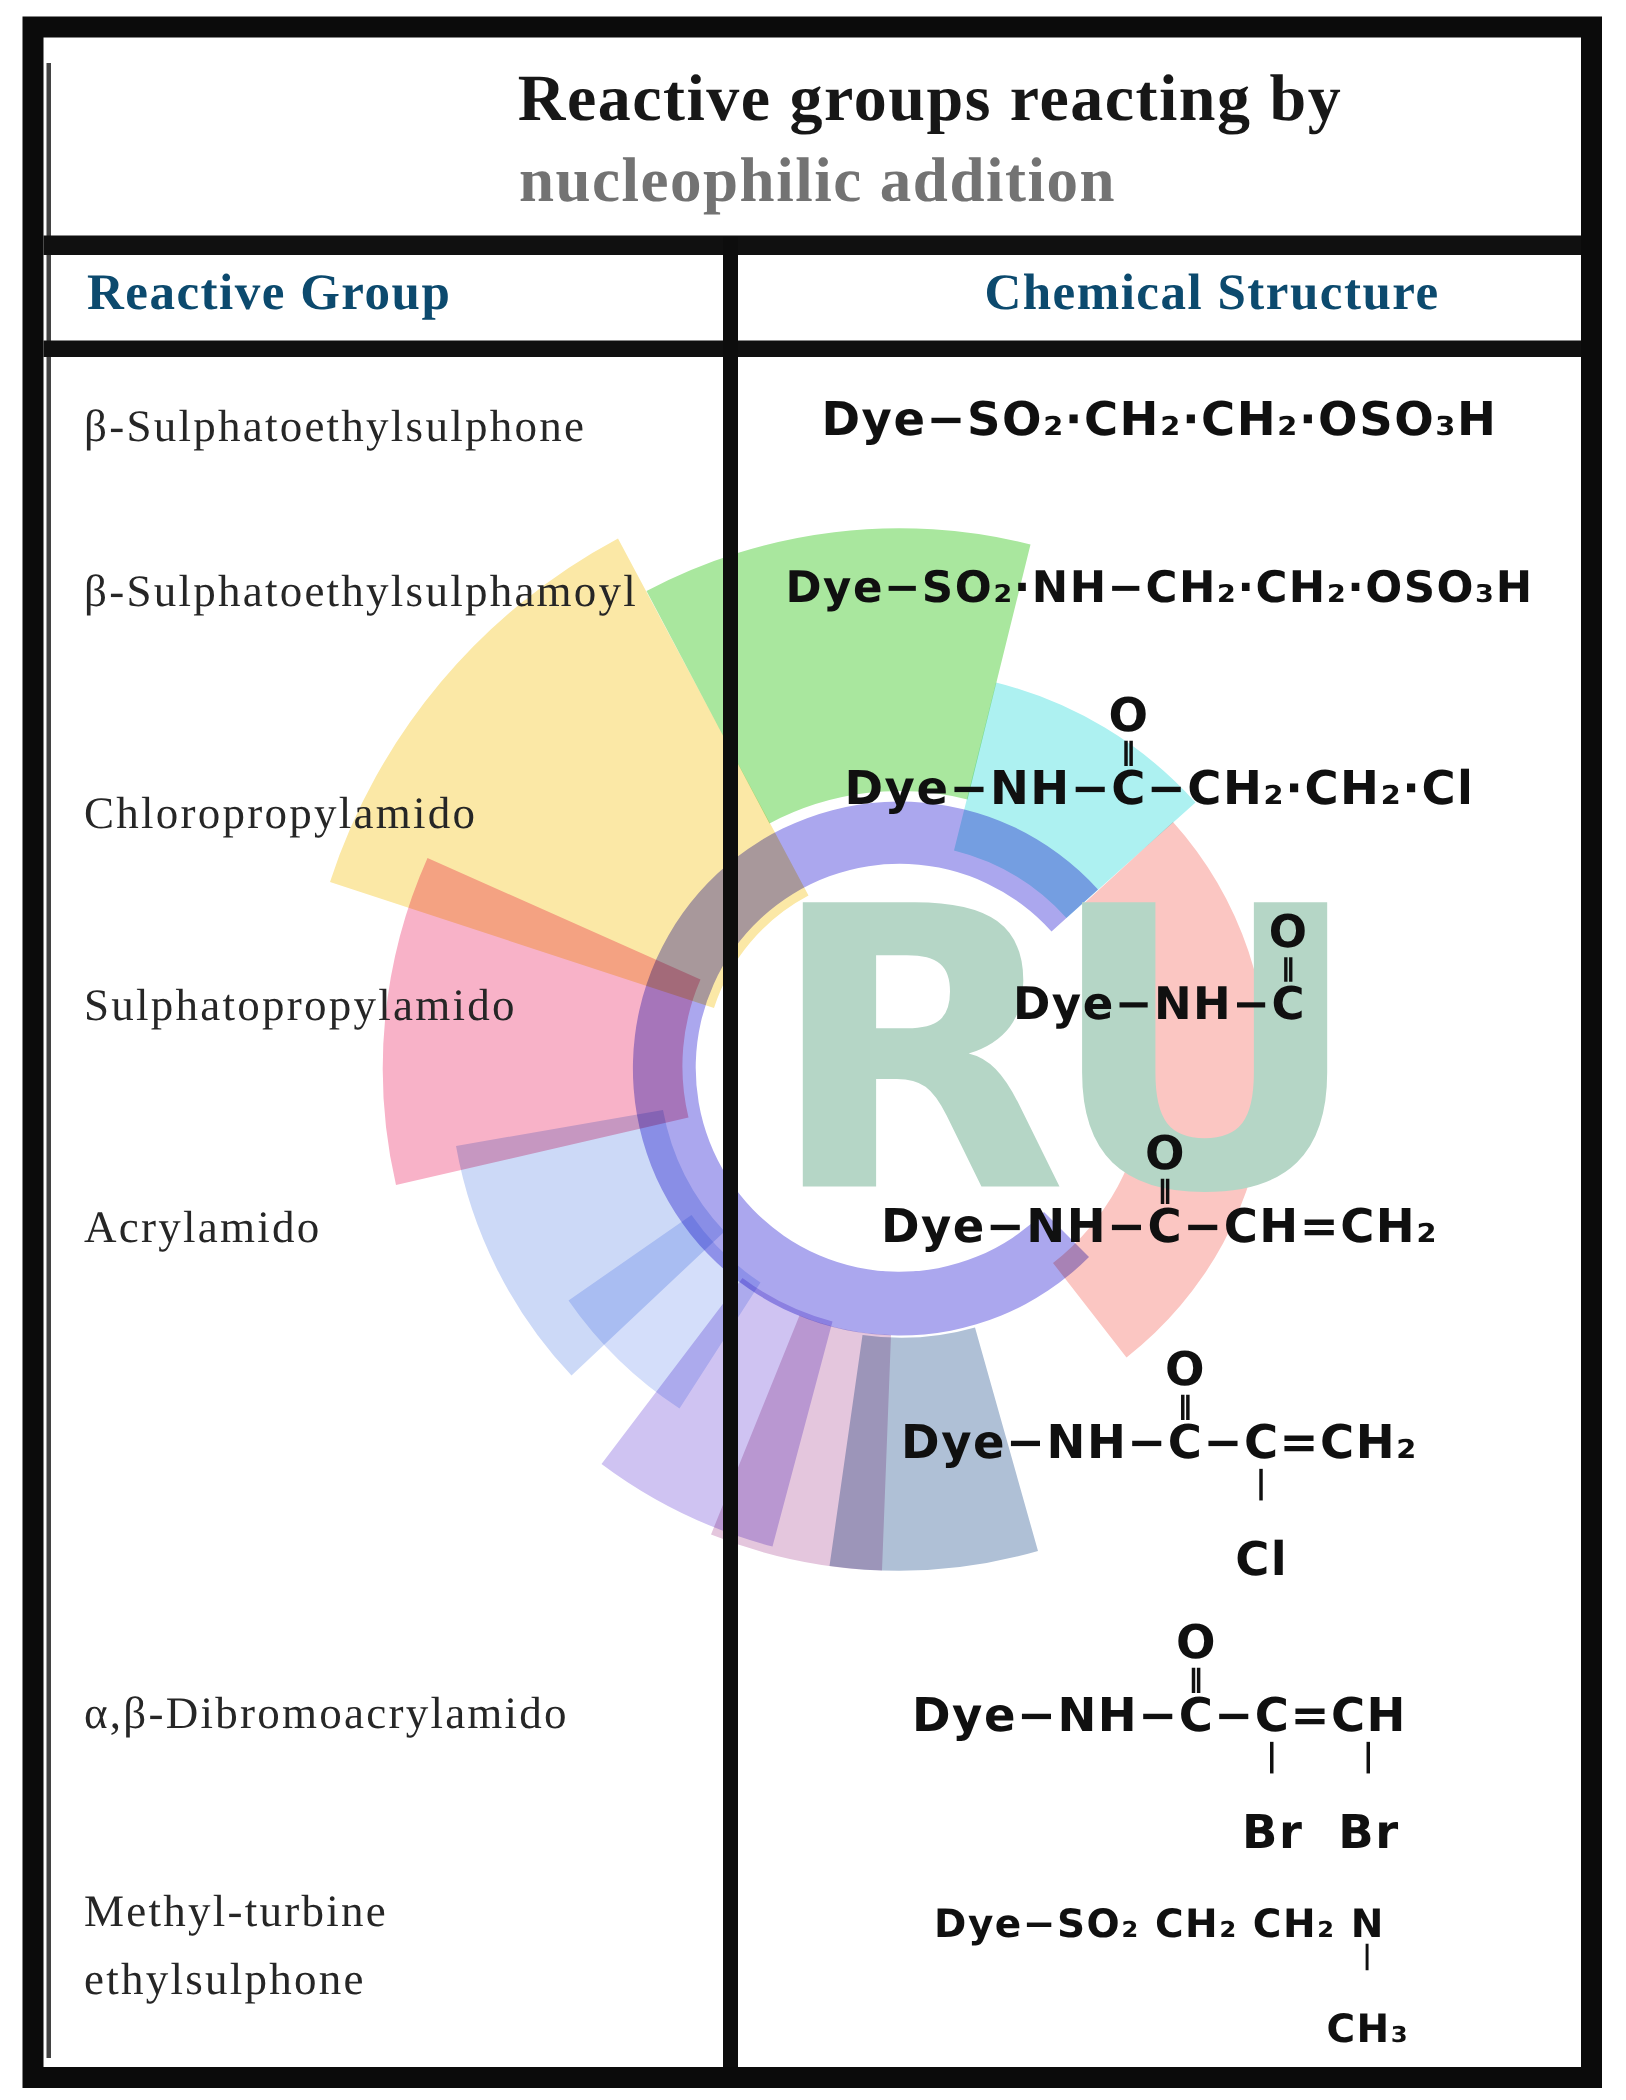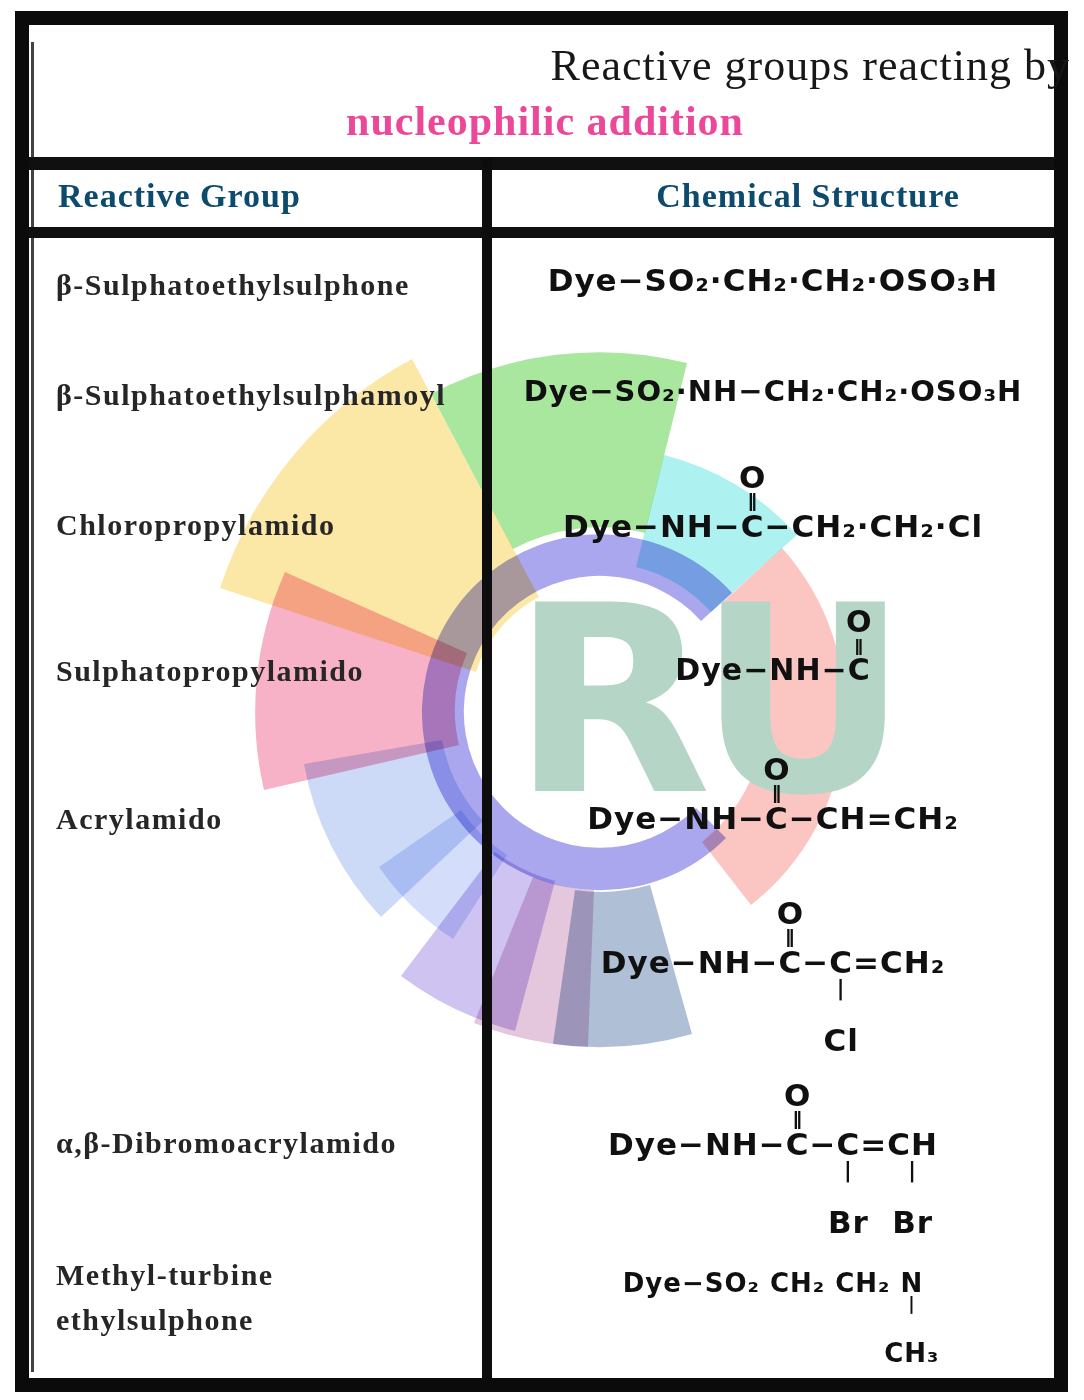--- a/index.html
+++ b/index.html
@@ -4,42 +4,42 @@
 <style>
   html,body{margin:0;padding:0;background:#ffffff;}
   .page{position:relative;width:1084px;height:1400px;background:#ffffff;overflow:hidden;
         font-family:"Liberation Serif", serif;}
 
   
   .watermark{position:absolute;left:0;top:0;width:1084px;height:1400px;z-index:1;}
   .watermark .blend{mix-blend-mode:multiply;}
 
   
-  .chrome{position:absolute;z-index:2;font-weight:bold;}
+  .chrome{position:absolute;z-index:2;}
   .frame{left:15px;top:11px;width:1053px;height:1381px;border:14px solid #0b0b0b;box-sizing:border-box;}
   .leftline{left:31px;top:42px;width:3px;height:1330px;background:#222222;opacity:.85;}
   .hbar1{left:29px;top:157px;width:1025px;height:13px;background:#101010;}
   .hbar2{left:29px;top:227px;width:1025px;height:11px;background:#101010;}
   .vdivider{left:482px;top:158px;width:10px;height:1220px;background:#0d0d0d;}
 
   
-  .title1{left:170px;top:40px;width:900px;text-align:right;
-          font-size:44px;font-weight:normal;letter-spacing:1px;color:#171717;}
+  .title1{left:170px;top:40px;width:900px;text-align:center;
+          font-size:44px;font-weight:bold;letter-spacing:1px;color:#171717;}
   .title2{left:95px;top:97px;width:900px;text-align:center;
-          font-size:42px;font-weight:bold;letter-spacing:1px;color:#ec4899;}
+          font-size:42px;font-weight:bold;letter-spacing:1px;color:#737373;}
 
   
   .colh{font-size:34px;font-weight:bold;color:#0c4a6e;letter-spacing:1px;}
   .colh1{left:58px;top:177px;}
   .colh2{left:482px;top:177px;width:652px;text-align:center;}
 
   
   .lab{left:56px;width:420px;font-size:30px;line-height:1.5;letter-spacing:1.5px;
        color:#262626;white-space:pre-line;}
-  .lab0{top:262px}.lab1{top:372px}.lab2{top:502px}.lab3{top:648px}
+  .lab0{top:262px}.lab1{top:372px}.lab2{top:520px}.lab3{top:648px}
   .lab4{top:796px}.lab5{top:938px}.lab6{top:1120px}.lab7{top:1252px}
 
   
   .fx{left:492px;width:562px;text-align:center;
       font-family:"DejaVu Sans", sans-serif;font-weight:bold;
       font-size:31px;color:#101010;letter-spacing:1px;white-space:nowrap;}
   .fx0{top:262px}.fx1{top:374px;font-size:29px}.fx2{top:508px}.fx3{top:652px;font-size:30px}
   .fx4{top:800px}.fx5{top:944px}.fx6{top:1126px}.fx7{top:1268px;font-size:26px}
 
   .tok{position:relative;display:inline-block;white-space:pre;}

